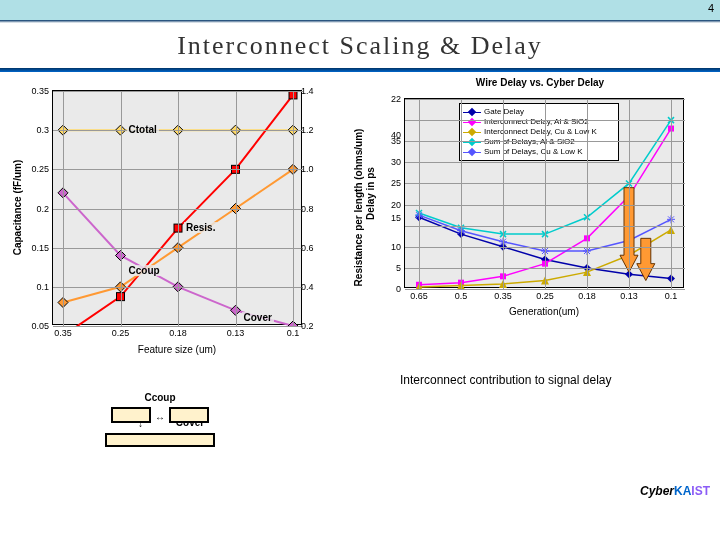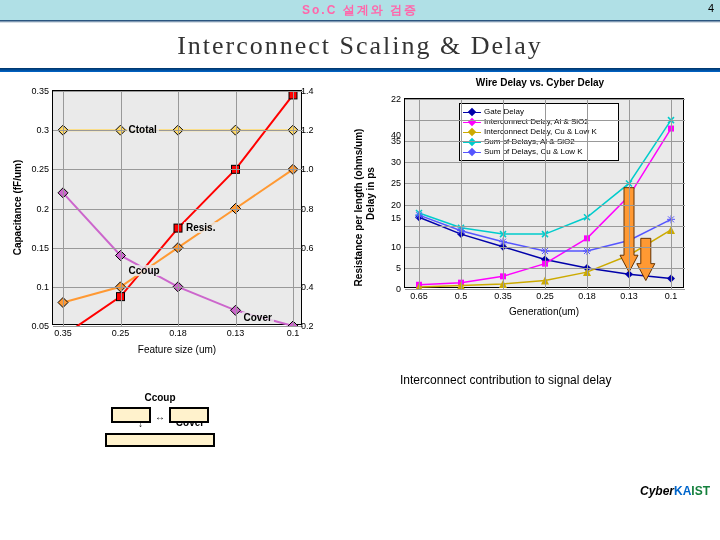--- a/index.html
+++ b/index.html
@@ -27,28 +27,27 @@
 .legend-row{display:flex;align-items:center;gap:3px;line-height:10px}
 .lsym{width:18px;height:1px;position:relative}
 .lsym .mk{position:absolute;width:6px;height:6px;left:6px;top:-3px;transform:rotate(45deg)}
 .diag{position:absolute;left:60px;top:320px;width:200px;height:90px}
 .diag-title{font-size:10px;font-weight:bold;text-align:center}
 .wirebox{border:2px solid #000;background:#fff2cc;width:40px;height:16px;display:inline-block}
 .caption{position:absolute;left:400px;top:300px;font-size:12px;line-height:16px;width:300px}
 .footer{position:absolute;bottom:4px;right:10px;font-size:12px;font-weight:bold}
 .footer .cb{font-style:italic;color:#000}
 .footer .ka{color:#0066cc}
-.footer .ist{color:#15803d}
+.footer .ist{color:#8b5cf6}
 svg{position:absolute;left:0;top:0}
 </style>
 </head>
 <body>
 
 <div class="topbar">
-  <span class="topbar-title">So.C 설계와 검증</span>
   <span class="topbar-num">4</span>
 </div>
 <div class="gradbar"></div>
 <div class="header">
   <h1>Interconnect Scaling &amp; Delay</h1>
 </div>
 <div class="gradbar2"></div>
 
 <div class="content">
 

